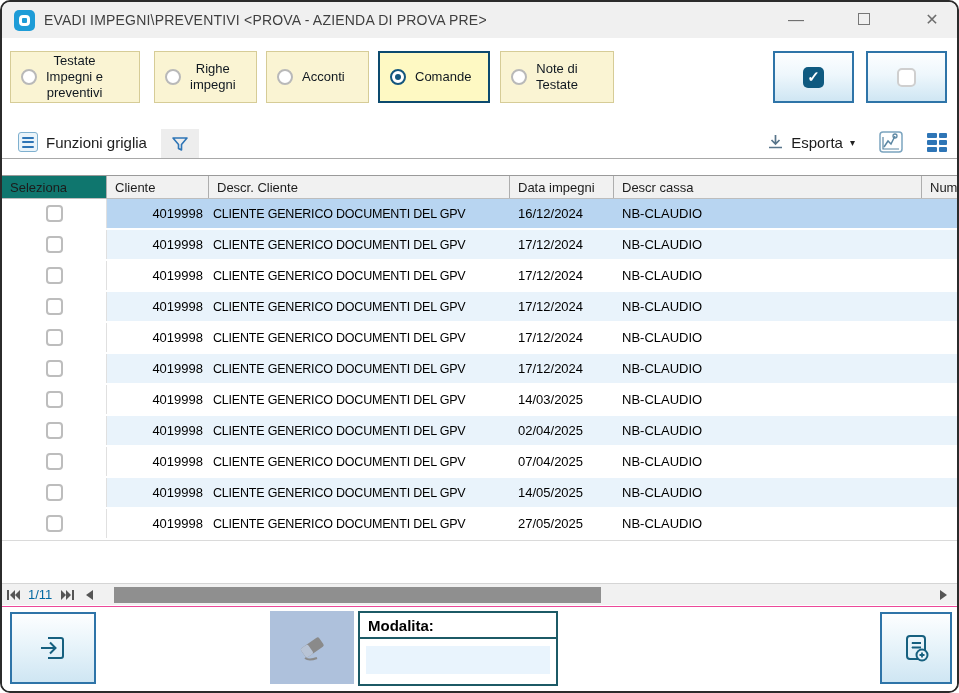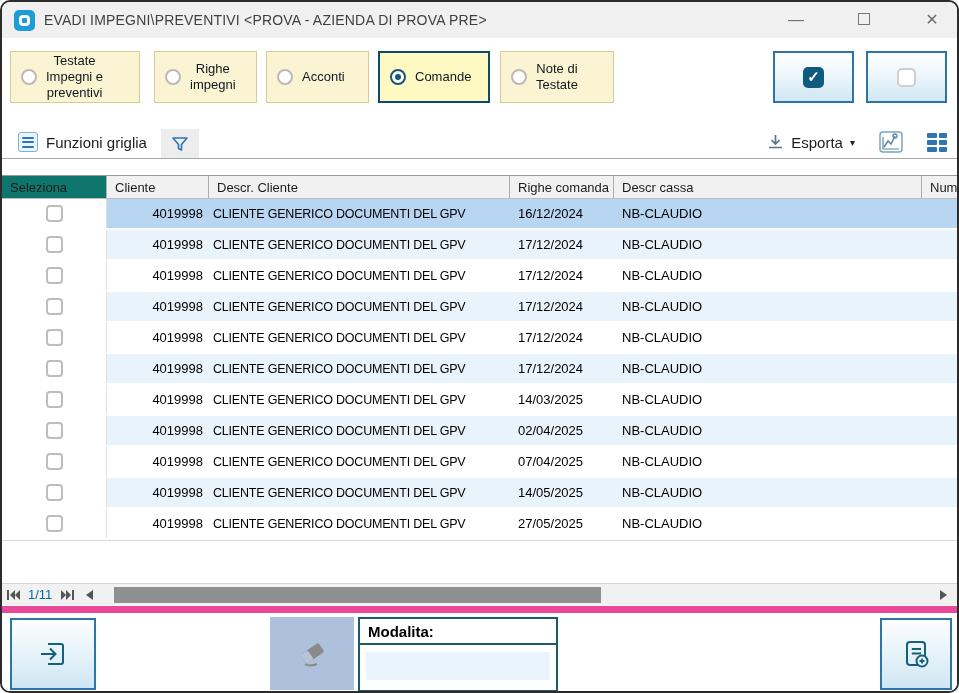--- a/index.html
+++ b/index.html
@@ -107,21 +107,21 @@
   .pager {
     position:absolute; left:0; right:0; top: 581px; height: 22px; background:#f1f1f1;
     display:flex; align-items:center; border-top: 1px solid #d5d5d5;
   }
   .pg-btn { width: 22px; display:flex; align-items:center; justify-content:center; cursor:pointer; flex:none; }
   .pg-label { font-size: 13px; color:#0369a1; margin: 0 4px; flex:none; }
   .scroll-track { position:relative; height: 100%; flex: 1 1 auto; }
   .scroll-thumb { position:absolute; left: 14px; top: 3px; height: 16px; width: 487px; background:#8f8f8f; cursor:grab; }
   .sb-right { width: 26px; display:flex; align-items:center; justify-content:center; cursor:pointer; flex:none; }
   
-  .footer { position:absolute; left:0; right:0; top: 604px; bottom: 0; background:#fff; border-top: 7px solid #ec4899; }
+  .footer { position:absolute; left:0; right:0; top: 604px; bottom: 0; background:#fff; border-top: 1px solid #ec4899; }
   .big-btn {
     position:absolute; width: 86px; height: 72px; top: 5px;
     border: 2px solid #2e74a8; background: linear-gradient(to bottom, #fdfeff 0%, #e8f4fa 45%, #cfe6f3 100%);
     display:flex; align-items:center; justify-content:center; cursor:pointer;
   }
   .exit-btn { left: 8px; }
   .addlist-btn { left: 878px; width: 72px; }
   .eraser-btn {
     position:absolute; left: 268px; top: 4px; width: 84px; height: 73px; background:#aec1dc;
     display:flex; align-items:center; justify-content:center; cursor: default;
@@ -224,21 +224,21 @@
           </span>
       </div>
     </div>
   </div>
 
   <div class="table-area">
     <div class="thead">
       <div class="th c-sel">Seleziona</div>
       <div class="th c-cli">Cliente</div>
       <div class="th c-descr">Descr. Cliente</div>
-      <div class="th c-data">Righe comanda</div>
+      <div class="th c-data">Data impegni</div>
       <div class="th c-punto">Descr cassa</div>
       <div class="th c-num">Numero</div>
     </div>
     <div id="tbody" class="table-bottom-line">
         <div class="trow sel">
           <div class="td c-sel">
             <span class="rowcb"></span>
           </div>
           <div class="td c-cli zone">4019998</div>
           <div class="td c-descr zone">CLIENTE GENERICO DOCUMENTI DEL GPV</div>

